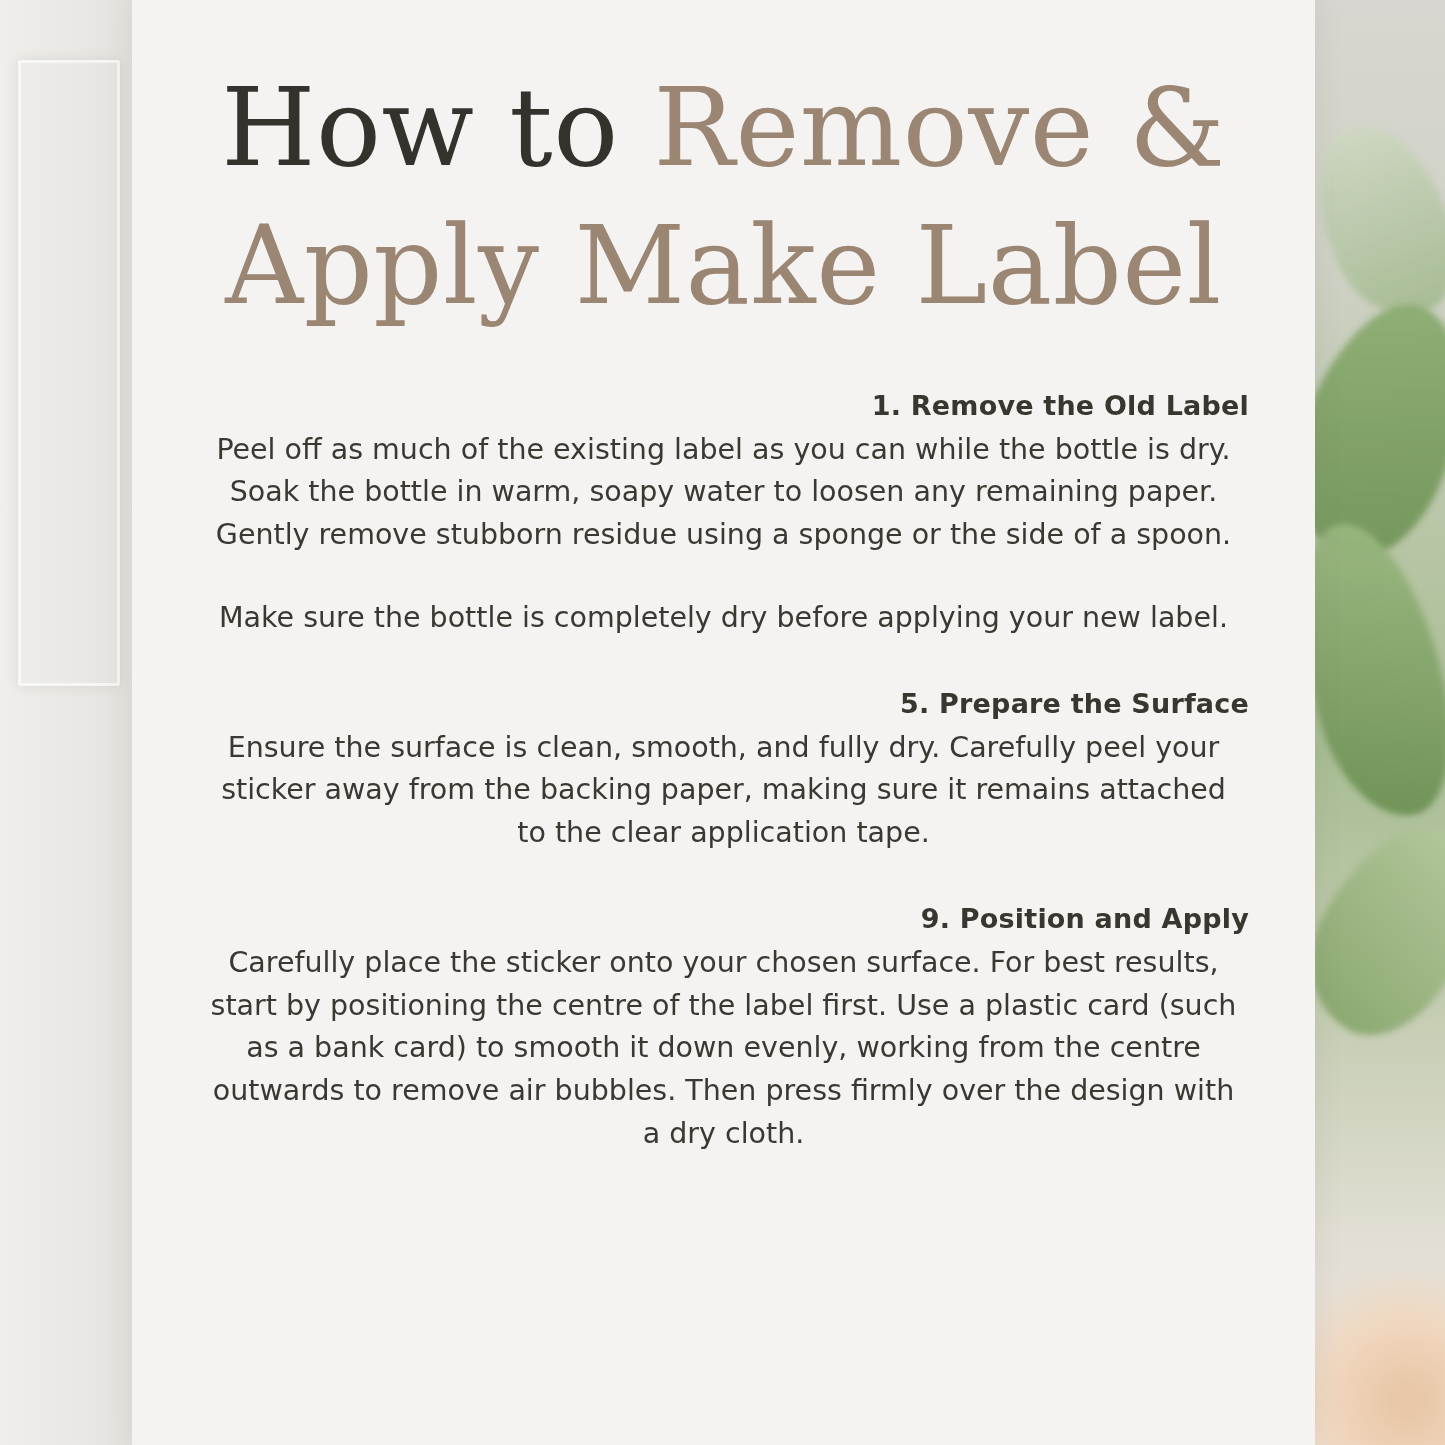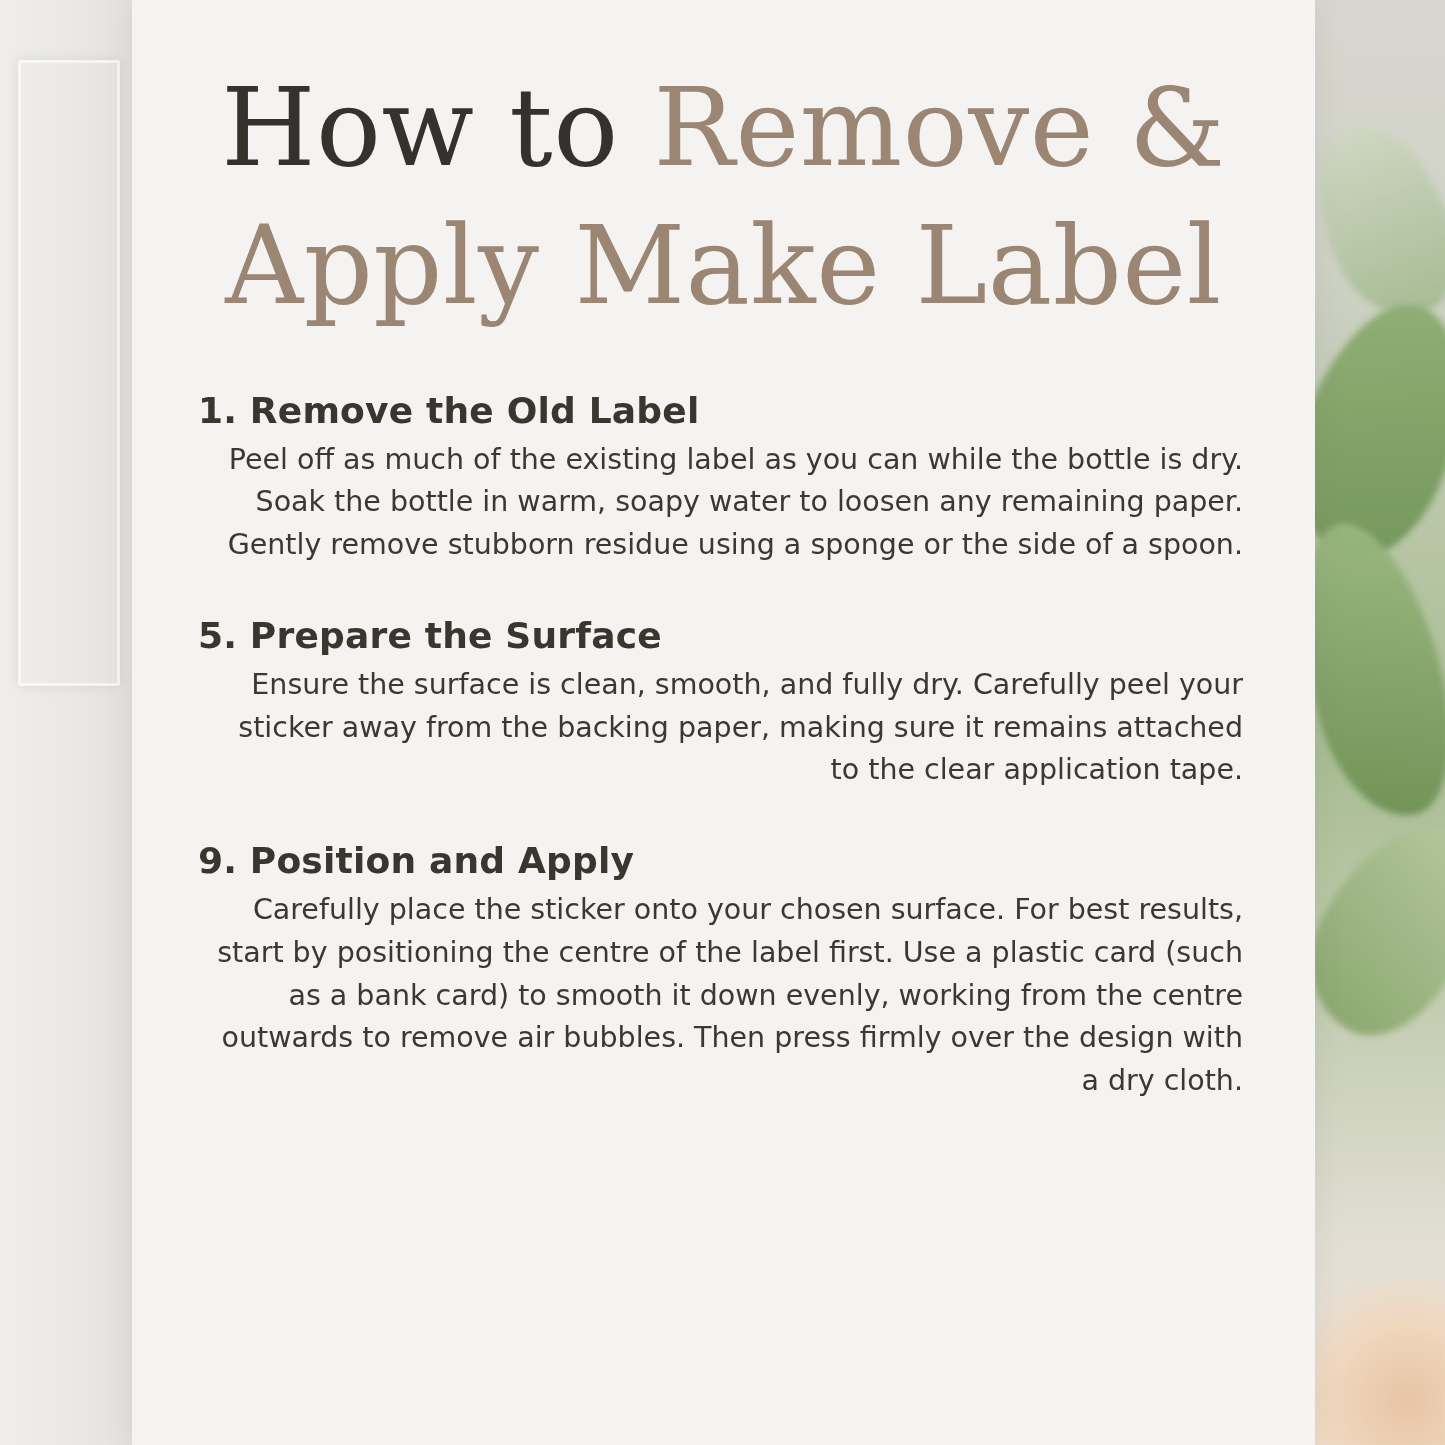--- a/index.html
+++ b/index.html
@@ -155,30 +155,30 @@
     display: block;
     margin-top: 6px;
   }
 
   
   .body-wrap {
     margin-top: 58px;
     padding: 0 10px;
   }
   .step-head {
-    text-align: left;
+    text-align: right;
     font-family: "DejaVu Sans", sans-serif;
     font-weight: bold;
-    font-size: 36px;
+    font-size: 27px;
     color: #39352f;
     margin: 0 0 8px 0;
     letter-spacing: 0.2px;
   }
   .step-body {
-    text-align: right;
+    text-align: center;
     font-family: "DejaVu Sans", sans-serif;
     font-size: 28.5px;
     line-height: 1.50;
     color: #3b3832;
     margin: 0;
     padding: 0 6px;
   }
   .step-body + .step-body {
     margin-top: 40px;
   }
@@ -210,20 +210,21 @@
       <h1 class="title">
         <span class="dark">How to </span><span class="tan">Remove &amp;</span>
         <span class="tan title-line2">Apply Make Label</span>
       </h1>
 
       <div class="body-wrap">
 
         <div class="step">
           <div class="step-head">1. Remove the Old Label</div>
           <p class="step-body">Peel off as much of the existing label as you can while the bottle is dry. Soak the bottle in warm, soapy water to loosen any remaining paper. Gently remove stubborn residue using a sponge or the side of a spoon.</p>
+          <p class="step-body">Make sure the bottle is completely dry before applying your new label.</p>
         </div>
 
         <div class="step">
           <div class="step-head">5. Prepare the Surface</div>
           <p class="step-body">Ensure the surface is clean, smooth, and fully dry. Carefully peel your sticker away from the backing paper, making sure it remains attached to the clear application tape.</p>
         </div>
 
         <div class="step">
           <div class="step-head">9. Position and Apply</div>
           <p class="step-body">Carefully place the sticker onto your chosen surface.  For best results, start by positioning the centre of the label first. Use a plastic card (such as a bank card) to smooth it down evenly, working from the centre outwards to remove air bubbles. Then press firmly over the design with a dry cloth.</p>

